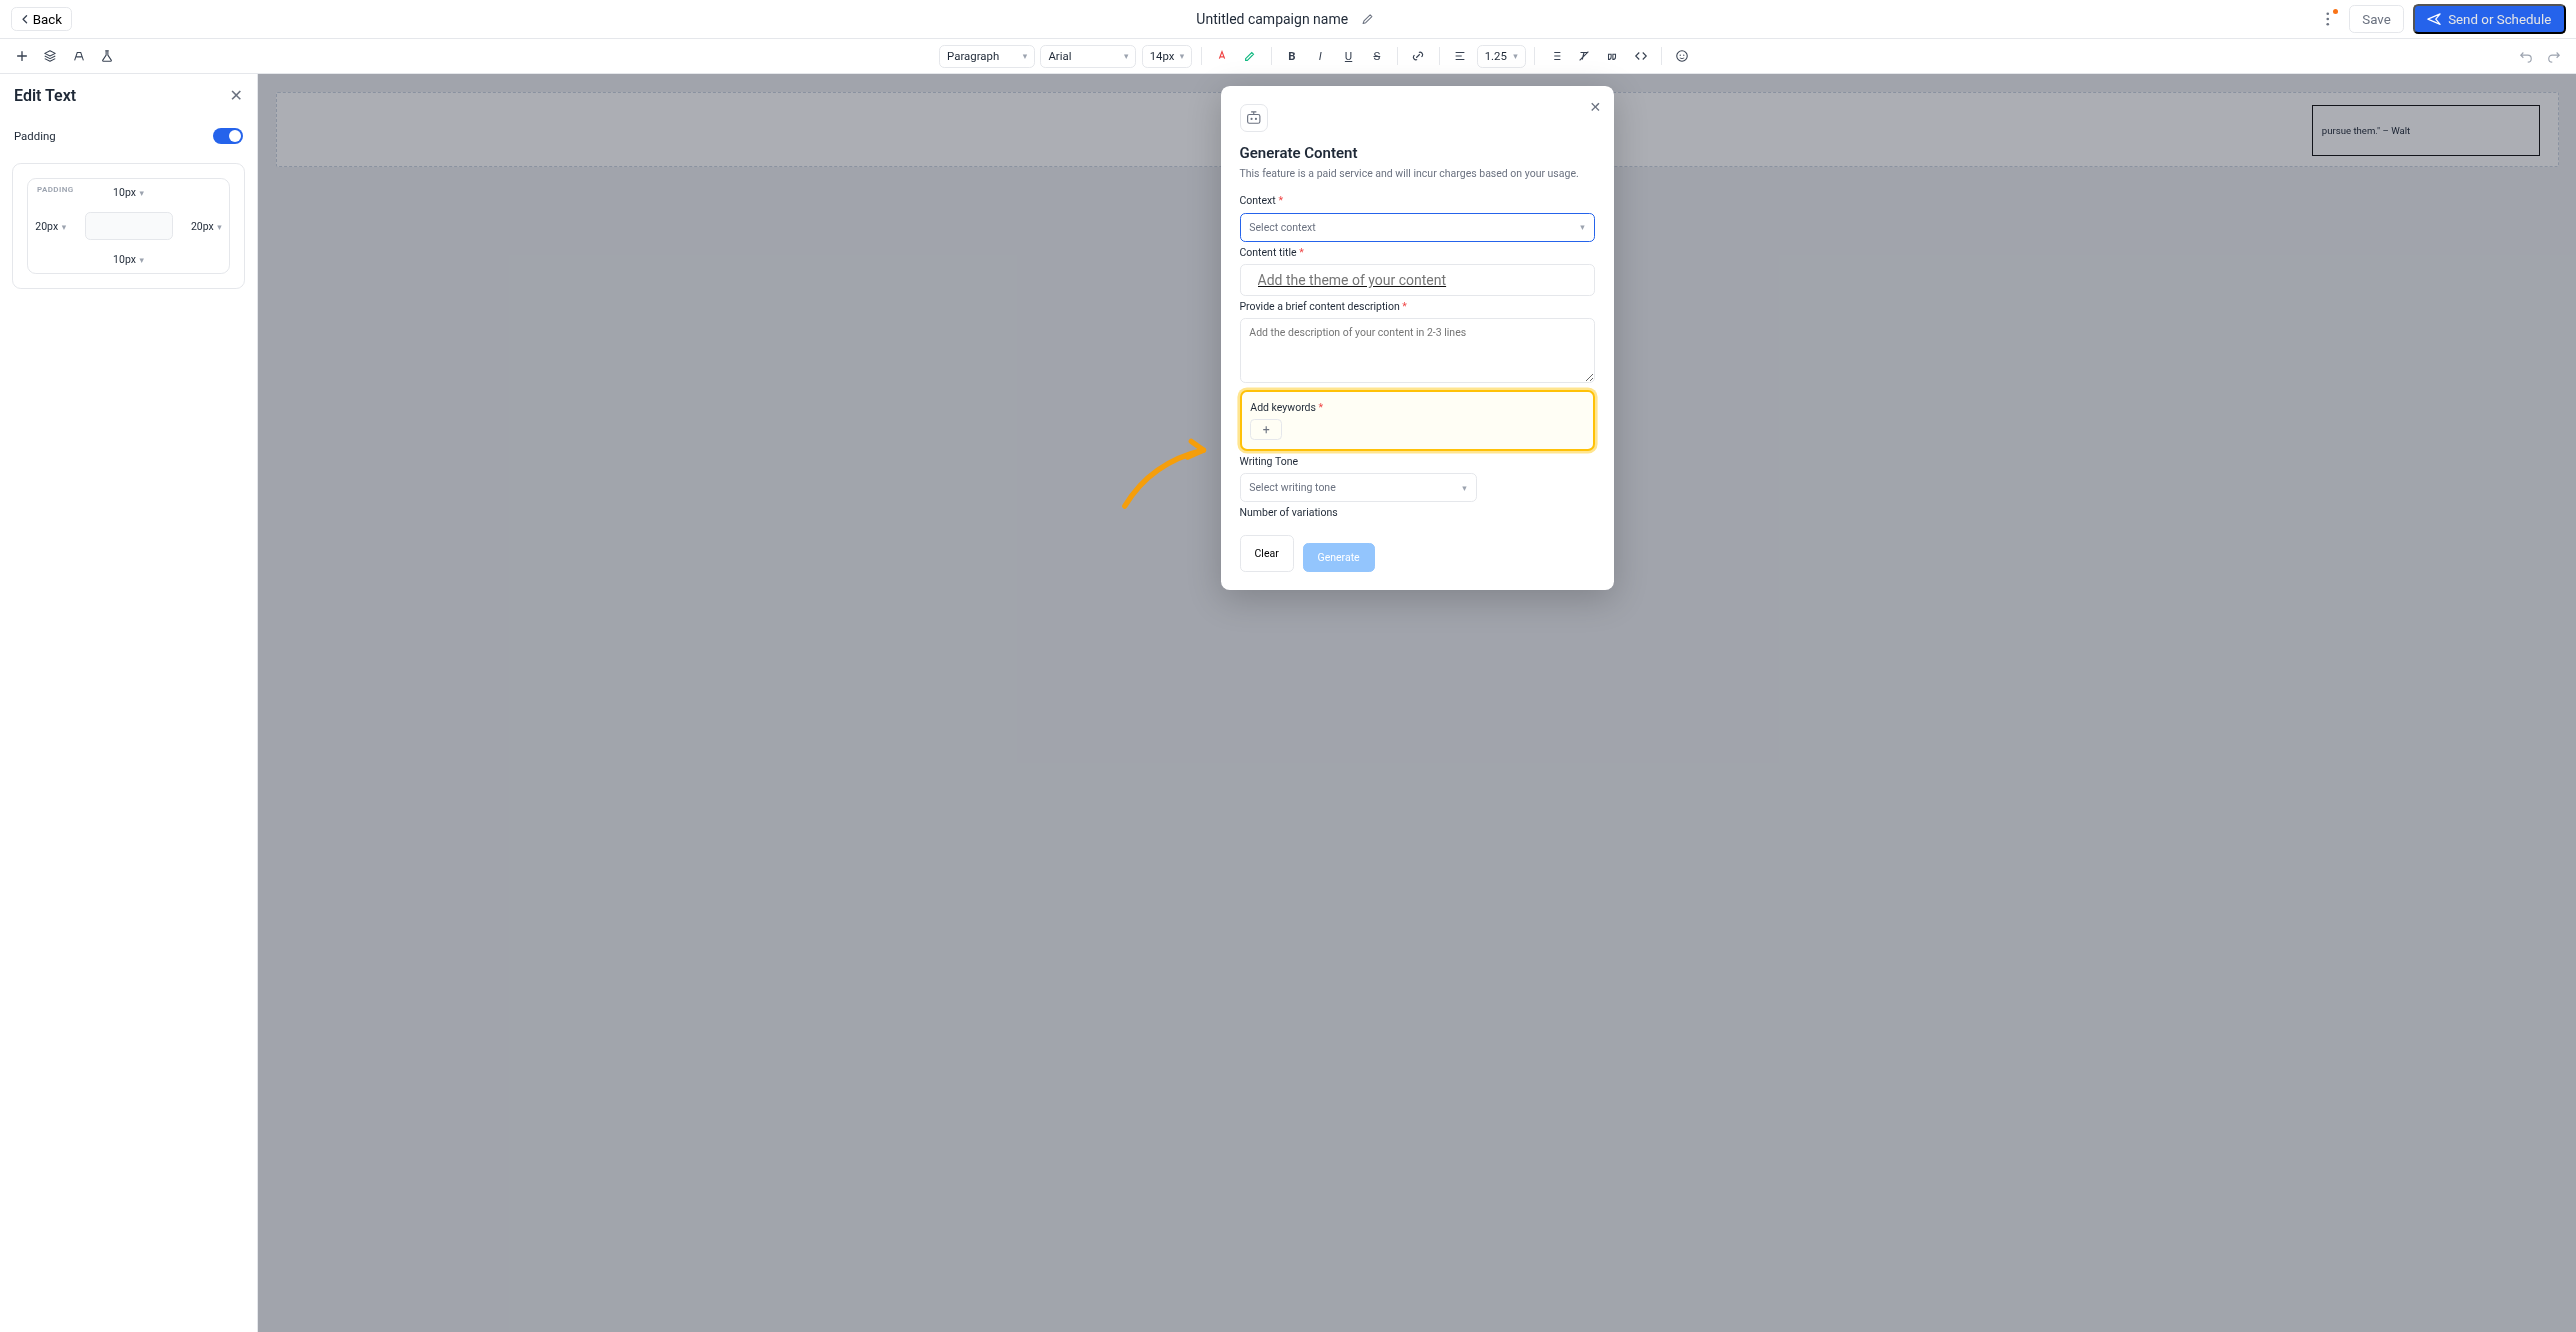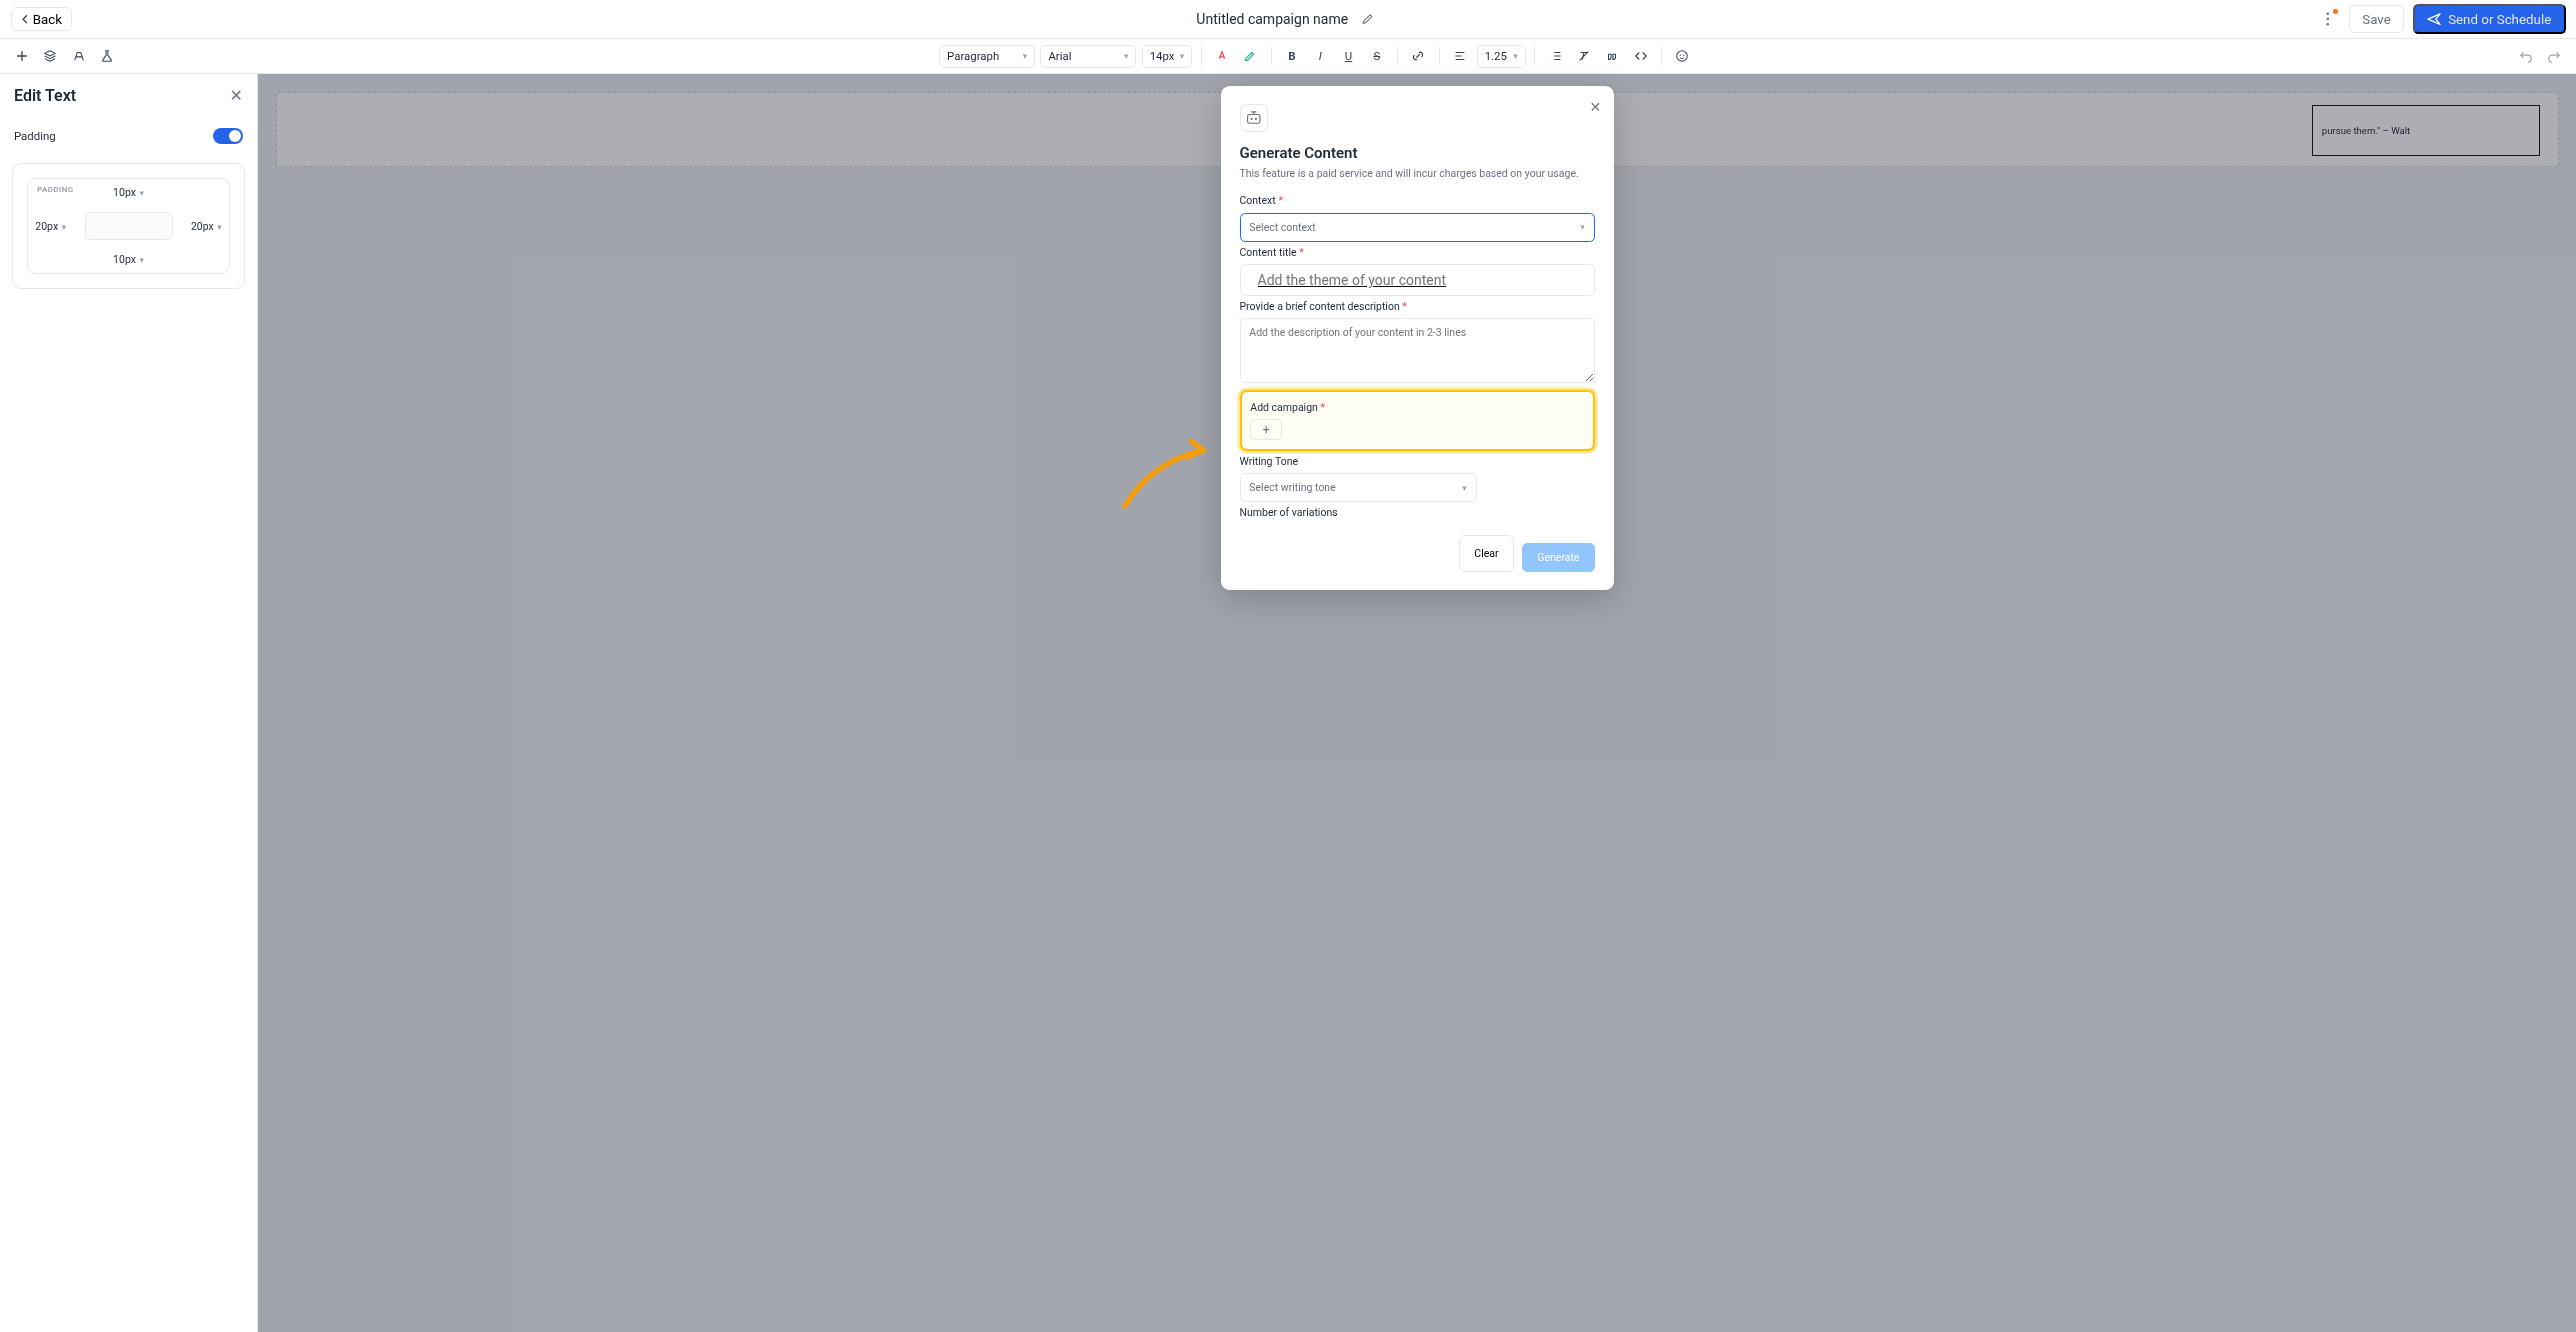--- a/index.html
+++ b/index.html
@@ -67,21 +67,21 @@
   .lbl{font-size:10.5px;margin-bottom:5.3px;display:block;}
   .req{color:var(--req);}
   .f-select{border:0.9px solid var(--accent);border-radius:5.3px;padding:7px 8.8px;display:flex;align-items:center;justify-content:space-between;cursor:pointer;font-size:10.5px;color:#6b7280;}
   .f-select.plain{border-color:var(--border);}
   .f-select.plain.sm{width:237px;}
   .f-input{width:100%;border:0.9px solid var(--border);border-radius:5.3px;padding:7px 17px;font-size:14px;color:#111;text-decoration:underline;}
   .f-ta{width:100%;border:0.9px solid var(--border);border-radius:5.3px;padding:7px 8.8px;font-size:10.5px;height:65px;resize:vertical;}
   .kw-frame{border:2.6px solid var(--highlight-bd);border-radius:7px;padding:8.8px;background:#fffef5;box-shadow:0 0 0 2.6px var(--highlight);}
   .addchip{width:32px;height:21px;border:0.9px solid var(--border);border-radius:4.4px;display:flex;align-items:center;justify-content:center;cursor:pointer;color:#6b7280;font-size:12.3px;}
   .arrow{position:absolute;left:-105px;top:350px;}
-  .modal-foot{display:flex;justify-content:flex-end;gap:8.8px;margin-top:16px;}
+  .modal-foot{display:flex;justify-content:flex-start;gap:8.8px;margin-top:16px;}
   .btn{border-radius:5.3px;padding:7px 14px;font-size:10.5px;cursor:pointer;border:0.9px solid var(--border);background:#fff;}
   .btn.primary{background:#93c5fd;color:#fff;border-color:#93c5fd;margin-top:8px;}
   .caret{font-size:8.8px;color:#9ca3af;}
   svg{display:block;}
 </style>
 </head>
 <body>
 
 <div class="topbar">
   <button class="back-btn">
@@ -313,21 +313,21 @@
           <span class="lbl"><span>Content title</span> <span class="req">*</span></span>
           <input class="f-input" placeholder="Add the theme of your content" style="">
         </div>
 
         <div class="field">
           <span class="lbl"><span>Provide a brief content description</span> <span class="req">*</span></span>
           <textarea class="f-ta" placeholder="Add the description of your content in 2-3 lines" style=""></textarea>
         </div>
 
         <div class="field kw-frame">
-          <span class="lbl"><span>Add campaign</span> <span class="req">*</span></span>
+          <span class="lbl"><span>Add keywords</span> <span class="req">*</span></span>
           <div class="addchip">+</div>
         </div>
 
         <div class="field">
           <span class="lbl">Writing Tone</span>
           <div class="f-select plain sm">
             <span>Select writing tone</span>
             <span class="caret">▾</span>
           </div>
         </div>

